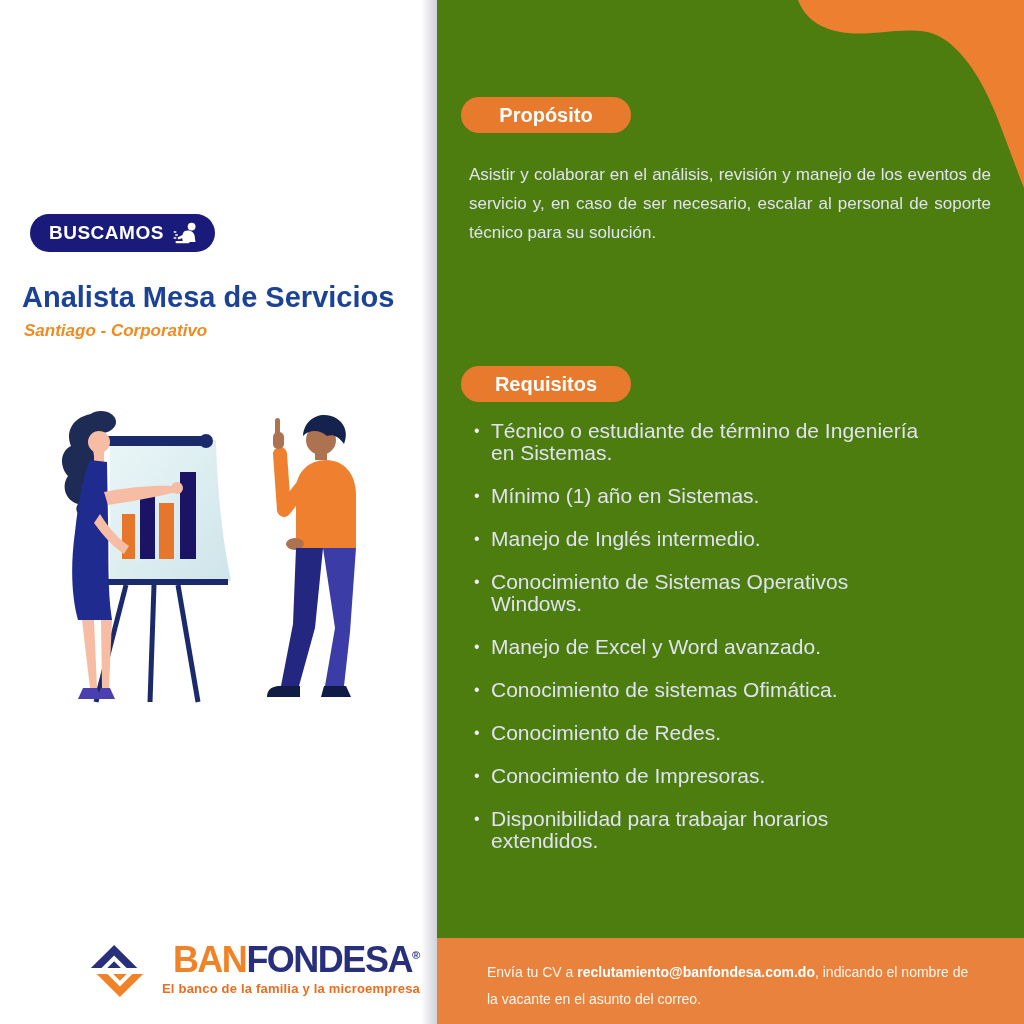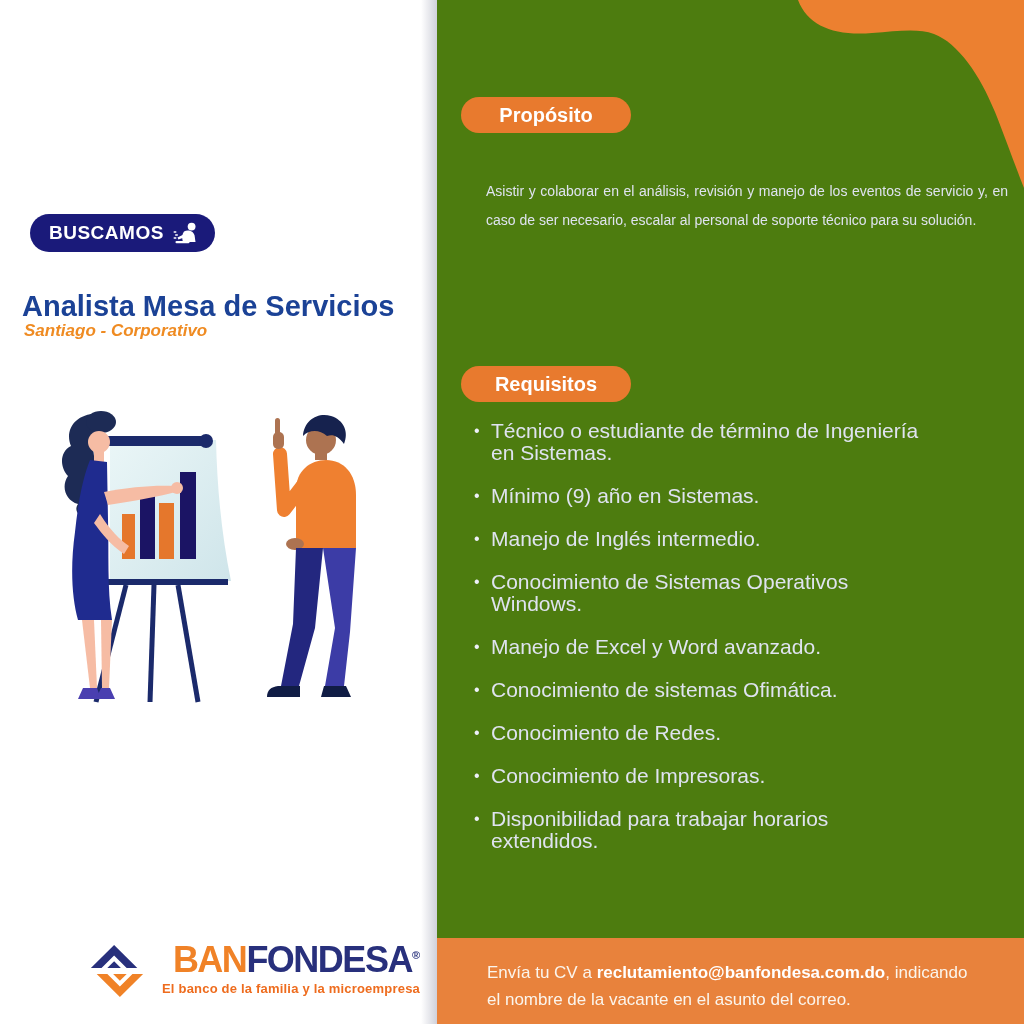--- a/index.html
+++ b/index.html
@@ -6,50 +6,50 @@
   .canvas{position:relative;width:1024px;height:1024px;overflow:hidden;
           font-family:"Liberation Sans", sans-serif;background:#ffffff;}
 
   
   .left-col{position:absolute;left:0;top:0;width:437px;height:1024px;background:#ffffff;}
   .edge-shade{position:absolute;right:0;top:0;width:16px;height:1024px;
               background:linear-gradient(to right, rgba(120,124,150,0), rgba(120,124,150,0.35));}
   .badge{position:absolute;left:30px;top:214px;height:38px;border-radius:22px;
          background:#1a1a7a;color:#ffffff;display:inline-flex;align-items:center;
          gap:9px;padding:0 16px 0 19px;font-size:19px;font-weight:bold;letter-spacing:.5px;}
-  .job-title{position:absolute;left:22px;top:289px;font-size:29px;font-weight:bold;
+  .job-title{position:absolute;left:22px;top:280px;font-size:29px;font-weight:bold;
              color:#1b4296;white-space:nowrap;line-height:1.2;text-align:center;}
   .job-location{position:absolute;left:24px;top:321px;font-size:17px;font-weight:bold;color:#ef8b22;font-style:italic;}
   .illus{position:absolute;left:38px;top:392px;}
 
   .logo{position:absolute;left:88px;top:942px;display:flex;align-items:flex-start;gap:16px;}
   .logo-textcol{display:flex;flex-direction:column;align-items:flex-end;}
   .logo-word{font-size:36px;font-weight:bold;letter-spacing:-1.5px;line-height:1;white-space:nowrap;}
   .logo-ban{color:#f08227;}
   .logo-fondesa{color:#28307c;}
   .logo-reg{font-size:11px;vertical-align:super;color:#28307c;font-weight:bold;letter-spacing:0;}
   .logo-tagline{font-size:13px;font-weight:bold;color:#ee6c1e;margin-top:3px;letter-spacing:.2px;}
 
   
   .right-col{position:absolute;left:437px;top:0;width:587px;height:1024px;background:#4d7c0f;}
   .corner-blob{position:absolute;top:0;right:0;}
   .pill{position:absolute;width:170px;height:36px;border-radius:18px;background:#e87a2e;
         color:#ffffff;font-size:20px;font-weight:bold;display:flex;align-items:center;justify-content:center;}
   .pill-proposito{left:24px;top:97px;}
   .pill-requisitos{left:24px;top:366px;}
-  .purpose-text{position:absolute;left:32px;top:160px;width:522px;font-size:14px;
-                line-height:29px;color:#dfe3f0;text-align:justify;margin:17px;}
+  .purpose-text{position:absolute;left:32px;top:160px;width:522px;font-size:17px;
+                line-height:29px;color:#dfe3f0;text-align:justify;margin:0;}
   .req-list{position:absolute;left:32px;top:420px;width:462px;margin:0;padding:0;list-style:none;}
   .req-list li{position:relative;padding-left:22px;margin-bottom:21px;font-size:21px;
                line-height:22px;color:#dfe3f0;}
   .req-list li::before{content:"•";position:absolute;left:5px;top:0;color:#eef0fa;font-size:16px;}
 
   .cv-bar{position:absolute;left:0;bottom:0;width:587px;height:86px;background:#e8823c;
           box-sizing:border-box;padding:21px 40px 0 50px;}
-  .cv-bar p{margin:0;font-size:17px;line-height:27px;color:#fbf5ed;width:488px;}
+  .cv-bar p{margin:0;font-size:14px;line-height:27px;color:#fbf5ed;width:488px;}
   .cv-email{font-weight:bold;color:#ffffff;text-decoration:none;}
 </style>
 </head>
 <body>
 
 <div class="canvas">
 
   <div class="left-col">
 
     <div class="badge">
@@ -149,21 +149,21 @@
     <div class="pill pill-proposito">Propósito</div>
 
     <p class="purpose-text">Asistir y colaborar en el análisis, revisión y manejo de los eventos de servicio y, en caso de ser necesario, escalar al personal de soporte técnico para su solución.</p>
 
     <div class="pill pill-requisitos">Requisitos</div>
 
     <ul class="req-list">
 
         <li>Técnico o estudiante de término de Ingeniería en Sistemas.</li>
 
-        <li>Mínimo (9) año en Sistemas.</li>
+        <li>Mínimo (1) año en Sistemas.</li>
 
         <li>Manejo de Inglés intermedio.</li>
 
         <li>Conocimiento de Sistemas Operativos Windows.</li>
 
         <li>Manejo de Excel y Word avanzado.</li>
 
         <li>Conocimiento de sistemas Ofimática.</li>
 
         <li>Conocimiento de Redes.</li>

